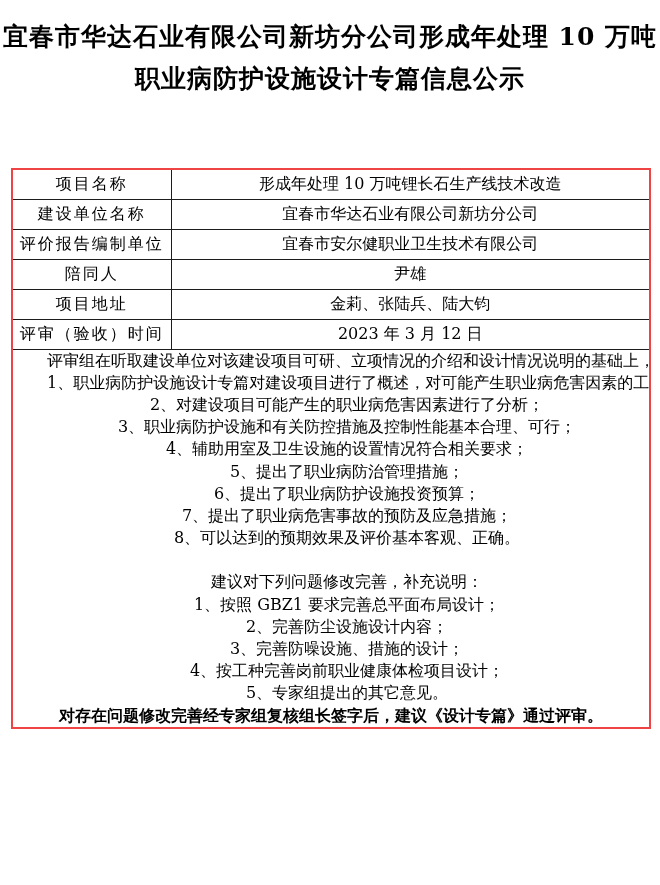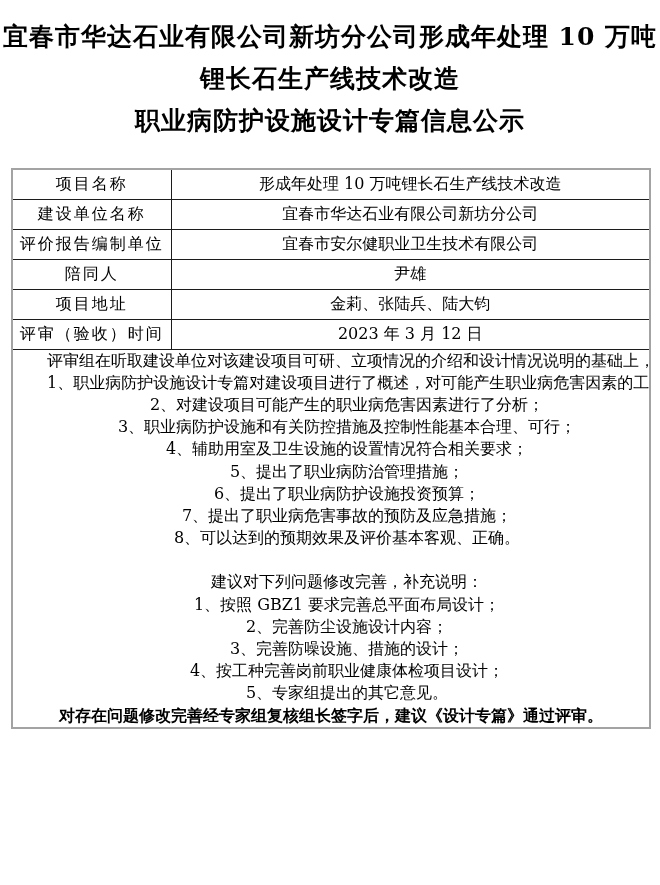--- a/index.html
+++ b/index.html
@@ -21,21 +21,21 @@
     line-height: 42px;
     letter-spacing: 1px;
   }
   table.info-table {
     position: absolute;
     left: 11px;
     top: 168px;
     width: 638px;
     border-collapse: collapse;
     table-layout: fixed;
-    border: 2px solid #a3a3a3;
+    border: 2px solid #ef4444;
   }
   table.info-table td {
     border: 1.5px solid #1c1c1c;
     font-size: 16px;
     text-align: center;
     vertical-align: middle;
     height: 30px;
     padding: 0 2px;
     overflow: hidden;
     white-space: nowrap;
@@ -53,21 +53,20 @@
   .opinion-cell p.no-indent { text-indent: 0; font-weight: bold; }
   .opinion-cell p.gap-above { margin-top: 22px; }
 </style>
 </head>
 <body>
 
 <div class="page">
 
   <div class="doc-title">
     <div>宜春市华达石业有限公司新坊分公司形成年处理 10 万吨</div>
-    <div>锂长石生产线技术改造</div>
     <div>职业病防护设施设计专篇信息公示</div>
   </div>
 
   <table class="info-table">
     <colgroup>
       <col style="width:159px">
       <col style="width:123px">
       <col style="width:155px">
       <col style="width:201px">
     </colgroup>

